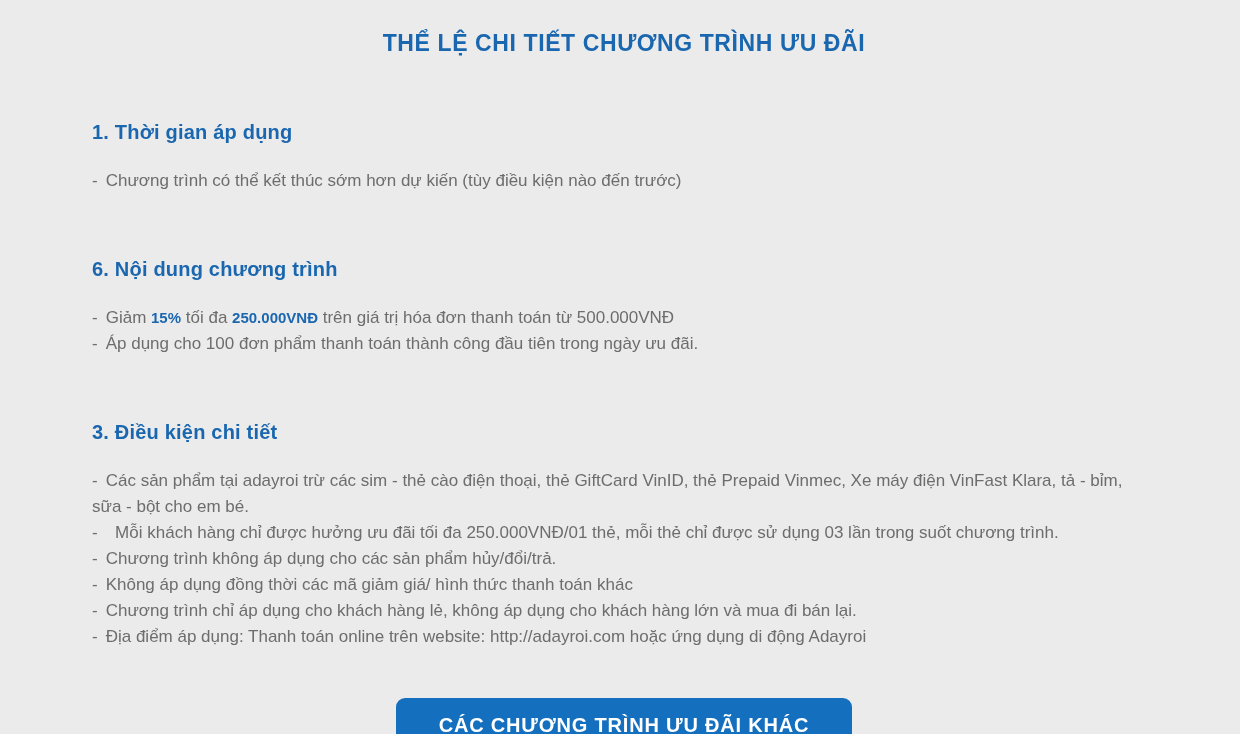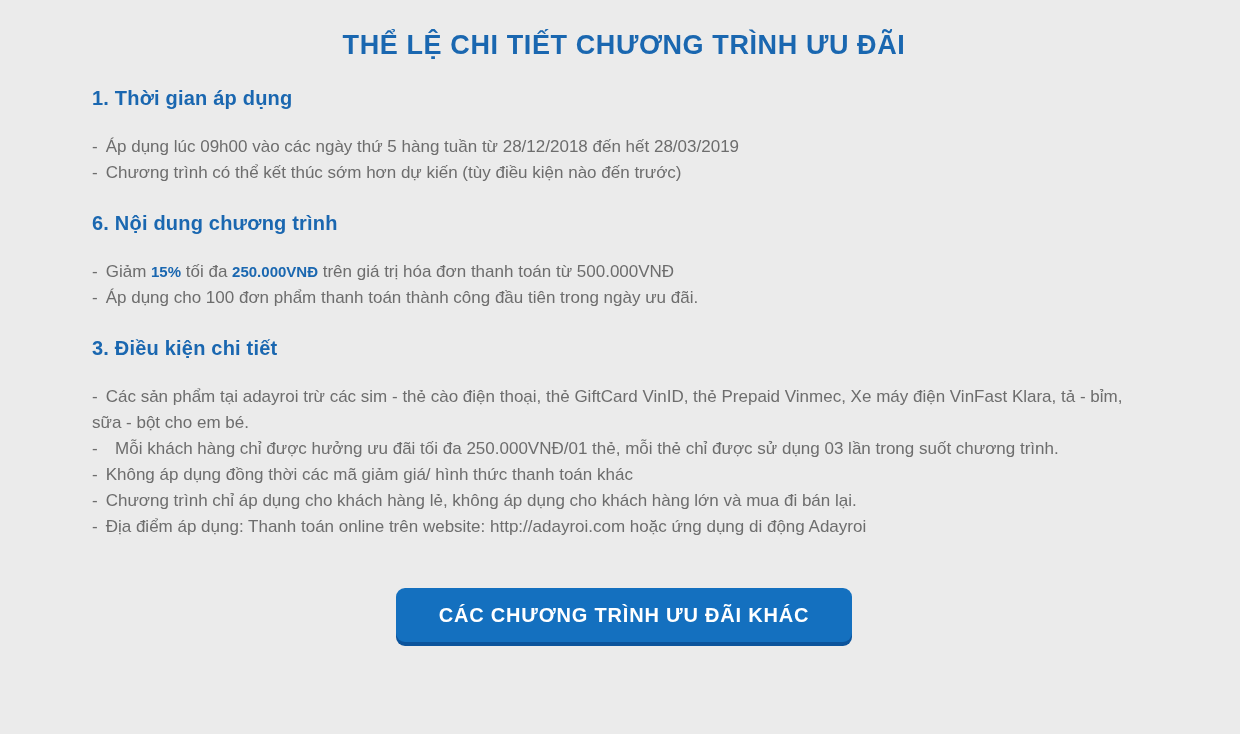--- a/index.html
+++ b/index.html
@@ -8,26 +8,26 @@
     background: #ebebeb;
     font-family: "Liberation Sans", "DejaVu Sans", sans-serif;
     overflow: hidden;
   }
   .content {
     padding: 30px 84px 0 92px;
   }
   .page-title {
     text-align: center;
     color: #1a67b0;
-    font-size: 27px;
+    font-size: 23px;
     font-weight: bold;
     letter-spacing: 0.6px;
     margin-bottom: 14px;
   }
-  .section { margin-top: 26px; }
+  .section { margin-top: 64px; }
   .section-heading {
     color: #1a67b0;
     font-size: 20px;
     font-weight: bold;
     letter-spacing: 0.2px;
   }
   .bullets { margin-top: 24px; }
   .bullet {
     color: #6d6d6d;
     font-size: 17px;
@@ -63,38 +63,38 @@
 </head>
 <body>
 
 <div class="content">
 
   <h1 class="page-title">THỂ LỆ CHI TIẾT CHƯƠNG TRÌNH ƯU ĐÃI</h1>
 
   <div class="section">
     <h2 class="section-heading">1. Thời gian áp dụng</h2>
     <div class="bullets">
-      <p class="bullet"><span class="dash">-</span><span>Áp dụng lúc 09h00 vào các ngày thứ 5 hàng tuần từ 28/12/2018 đến hết 28/03/2019</span></p>
       <p class="bullet"><span class="dash">-</span><span>Chương trình có thể kết thúc sớm hơn dự kiến (tùy điều kiện nào đến trước)</span></p>
     </div>
   </div>
 
   <div class="section">
     <h2 class="section-heading">6. Nội dung chương trình</h2>
     <div class="bullets">
       <p class="bullet"><span class="dash">-</span><span><span>Giảm </span><span class="hl">15%</span><span> tối đa </span><span class="hl">250.000VNĐ</span><span> trên giá trị hóa đơn thanh toán từ 500.000VNĐ</span></span></p>
       <p class="bullet"><span class="dash">-</span><span>Áp dụng cho 100 đơn phẩm thanh toán thành công đầu tiên trong ngày ưu đãi.</span></p>
     </div>
   </div>
 
   <div class="section">
     <h2 class="section-heading">3. Điều kiện chi tiết</h2>
     <div class="bullets">
       <p class="bullet"><span class="dash">-</span><span>Các sản phẩm tại adayroi trừ các sim - thẻ cào điện thoại, thẻ GiftCard VinID, thẻ Prepaid Vinmec, Xe máy điện VinFast Klara, tả - bỉm, sữa - bột cho em bé.</span></p>
       <p class="bullet"><span class="dash">-</span><span>  Mỗi khách hàng chỉ được hưởng ưu đãi tối đa 250.000VNĐ/01 thẻ, mỗi thẻ chỉ được sử dụng 03 lần trong suốt chương trình.</span></p>
+      <p class="bullet"><span class="dash">-</span><span>Chương trình không áp dụng cho các sản phẩm hủy/đổi/trả.</span></p>
       <p class="bullet"><span class="dash">-</span><span>Không áp dụng đồng thời các mã giảm giá/ hình thức thanh toán khác</span></p>
       <p class="bullet"><span class="dash">-</span><span>Chương trình chỉ áp dụng cho khách hàng lẻ, không áp dụng cho khách hàng lớn và mua đi bán lại.</span></p>
       <p class="bullet"><span class="dash">-</span><span>Địa điểm áp dụng: Thanh toán online trên website: http://adayroi.com hoặc ứng dụng di động Adayroi</span></p>
     </div>
   </div>
 
   <div class="cta-wrap">
     <button class="cta-button">CÁC CHƯƠNG TRÌNH ƯU ĐÃI KHÁC</button>
   </div>
 

